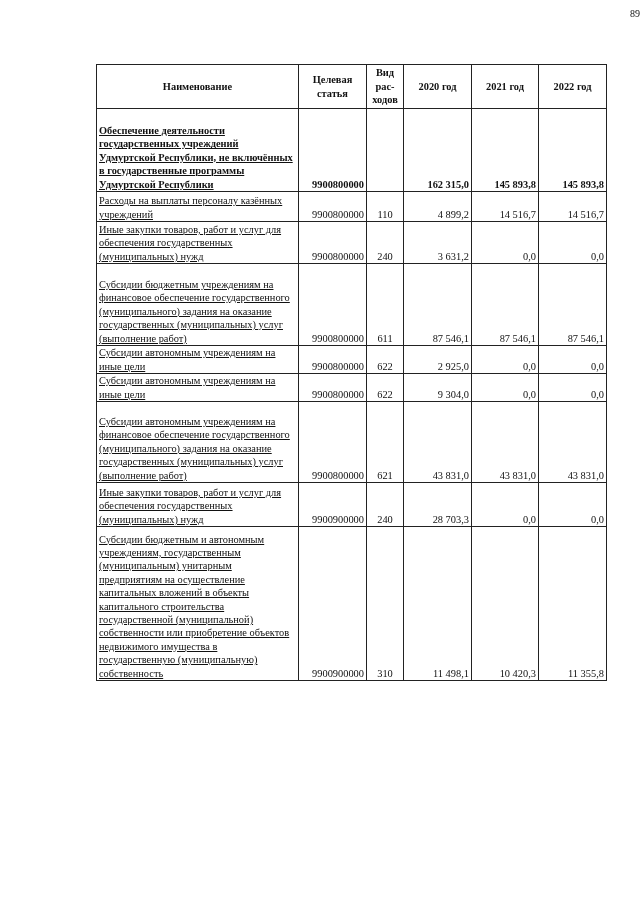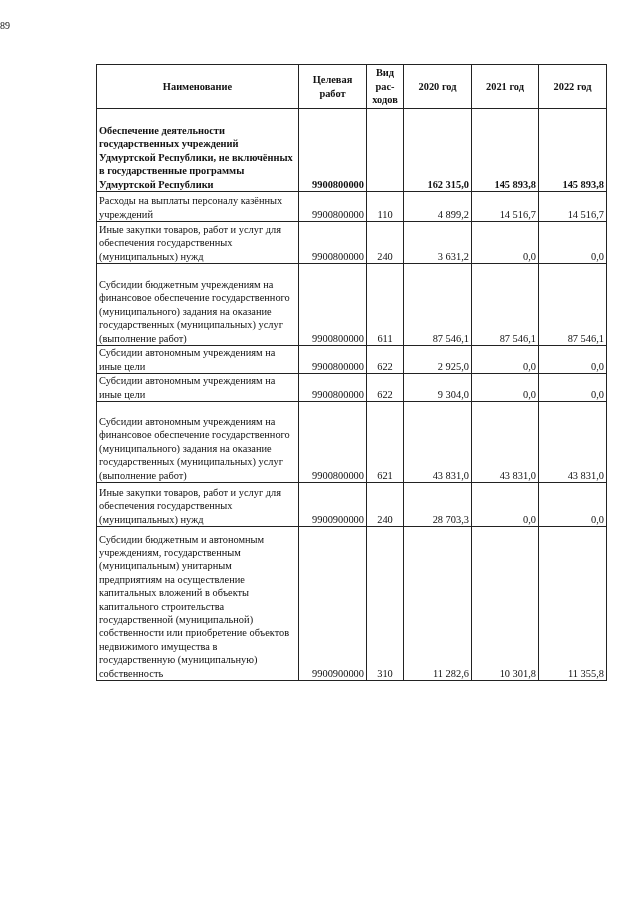--- a/index.html
+++ b/index.html
@@ -1,26 +1,26 @@
 <!DOCTYPE html>
 <html><head>
 <meta charset="utf-8">
 <style>
   html, body { margin: 0; padding: 0; background: #ffffff; }
   body { width: 640px; height: 905px; position: relative; overflow: hidden;
          font-family: "Liberation Serif", serif; color: #111; }
-  .page-number { position: absolute; top: 20px; left: 0; width: 640px; text-align: left;
+  .page-number { position: absolute; top: 8px; left: 0; width: 640px; text-align: right;
                  font-size: 10px; }
   table.budget { position: absolute; left: 96px; top: 64px; border-collapse: collapse;
                  table-layout: fixed; width: 510px; font-size: 10.4px; line-height: 13.4px; }
   table.budget td, table.budget th { border: 1.3px solid #222; padding: 0 2px; vertical-align: bottom; }
   table.budget th { font-weight: bold; vertical-align: middle; text-align: center; padding: 1px 2px; }
   col.c-name { width: 202px; } col.c-code { width: 68px; } col.c-kind { width: 37px; }
   col.c-y1 { width: 68px; } col.c-y2 { width: 67px; } col.c-y3 { width: 68px; }
-  td.name { text-align: left; vertical-align: top; padding-top: 1px; }
+  td.name { text-align: left; vertical-align: top; padding-top: 1px; text-decoration: underline; }
   td.code { text-align: right; white-space: nowrap; }
   td.kind { text-align: center; }
   td.num { text-align: right; white-space: nowrap; padding-right: 1px; margin-top: 28px; }
   tr.bold td { font-weight: bold; }
   tr.hdr { height: 44px; }
 </style>
 </head>
 <body>
 
 <div class="page-number">89</div>
@@ -30,21 +30,21 @@
     <col class="c-name">
       <col class="c-code">
       <col class="c-kind">
     <col class="c-y1">
       <col class="c-y2">
       <col class="c-y3">
   </colgroup>
   <thead>
     <tr class="hdr">
       <th>Наименование</th>
-      <th>Целевая работ</th>
+      <th>Целевая статья</th>
       <th>Вид рас-ходов</th>
       <th>2020 год</th>
       <th>2021 год</th>
       <th>2022 год</th>
     </tr>
   </thead>
   <tbody id="rows">
       <tr class="bold" style="height: 83px;">
         <td class="name">Обеспечение деятельности государственных учреждений Удмуртской Республики, не включённых в государственные программы Удмуртской Республики</td>
         <td class="code">9900800000</td>
@@ -106,18 +106,18 @@
         <td class="code">9900900000</td>
         <td class="kind">240</td>
         <td class="num">28 703,3</td>
         <td class="num">0,0</td>
         <td class="num">0,0</td>
       </tr>
       <tr style="height: 154px;">
         <td class="name">Субсидии бюджетным и автономным учреждениям, государственным (муниципальным) унитарным предприятиям на осуществление капитальных вложений в объекты капитального строительства государственной (муниципальной) собственности или приобретение объектов недвижимого имущества в государственную (муниципальную) собственность</td>
         <td class="code">9900900000</td>
         <td class="kind">310</td>
-        <td class="num">11 282,6</td>
-        <td class="num">10 301,8</td>
+        <td class="num">11 498,1</td>
+        <td class="num">10 420,3</td>
         <td class="num">11 355,8</td>
       </tr>
     </tbody>
 </table>
 
 </body></html>

